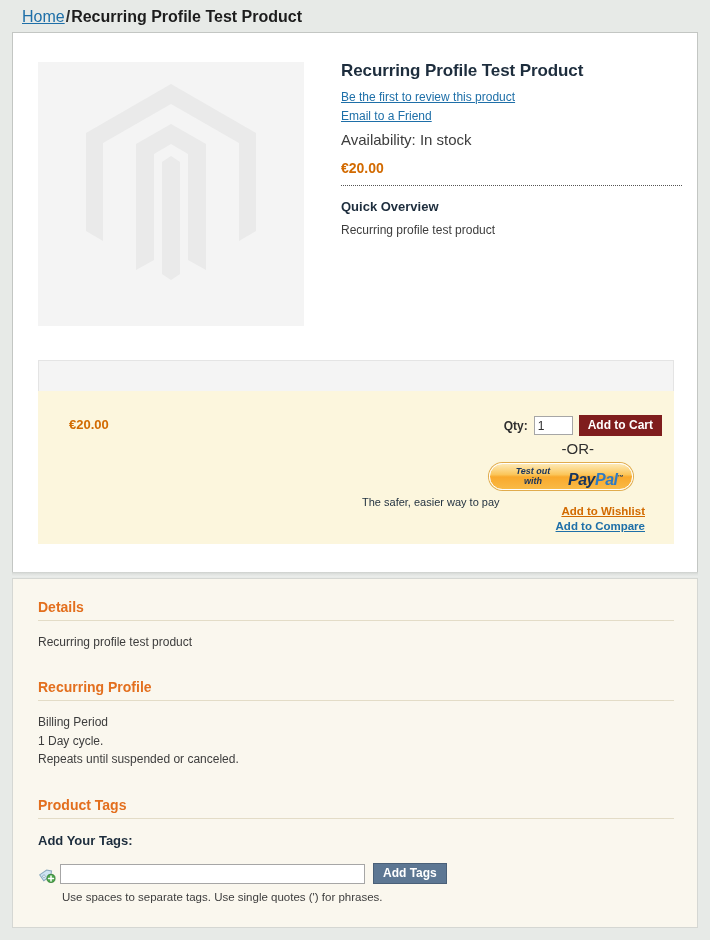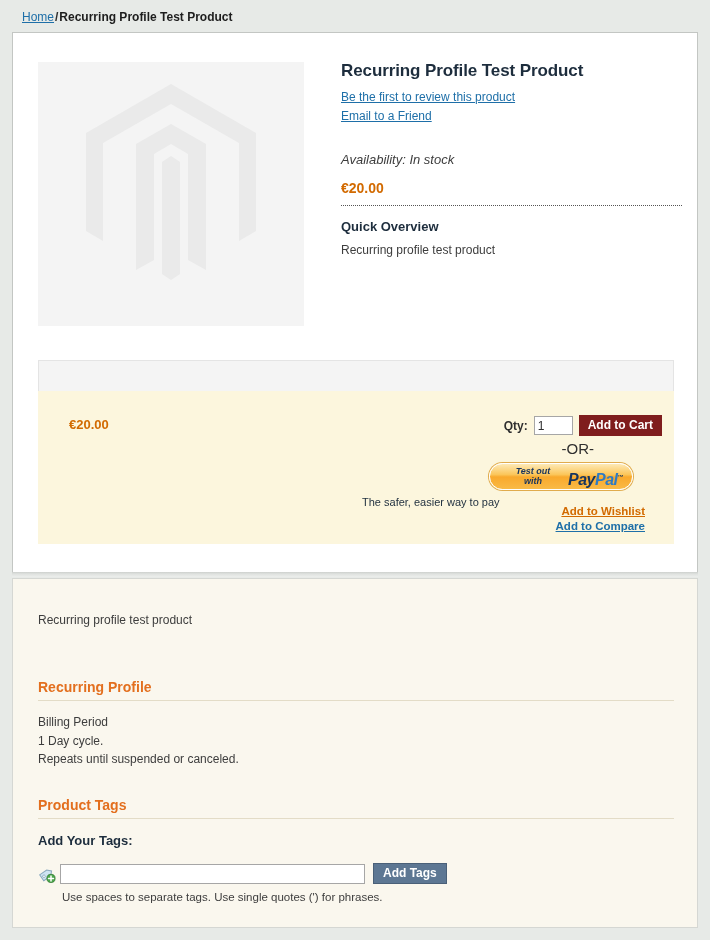--- a/index.html
+++ b/index.html
@@ -22,21 +22,21 @@
     height: 940px;
     background: #e7eae7;
     box-sizing: border-box;
   }
 
   
   .breadcrumbs {
     position: absolute;
     left: 22px;
     top: 10px;
-    font-size: 12px;
+    font-size: 16px;
     line-height: 14px;
     color: #2f2f2f;
     white-space: nowrap;
   }
   .breadcrumbs a {
     color: #1e6fa8;
     text-decoration: underline;
   }
   .breadcrumbs .sep {
     color: #2f2f2f;
@@ -97,25 +97,24 @@
     line-height: 20px;
   }
   .info-link {
     display: block;
     font-size: 12px;
     line-height: 18.5px;
     color: #1e6fa8;
     text-decoration: underline;
   }
   .availability {
-    margin-top: 28px;
-    font-size: 13px;
+    margin-top: 8px;
+    font-size: 15px;
     color: #3d3d3d;
     line-height: 14px;
-    font-style: italic;
   }
   .price-main {
     margin-top: 13px;
     font-size: 14px;
     font-weight: bold;
     color: #d26a00;
     line-height: 16px;
   }
   .dotted-sep {
     margin-top: 9px;
@@ -436,20 +435,21 @@
         <a class="link-compare" href="#">Add to Compare</a>
       </div>
     </div>
   </div>
 
   <div class="card-shadow"></div>
 
   <div class="detail-panel">
 
     <div class="sec sec-details">
+      <div class="sec-title">Details</div>
       <div class="sec-body">Recurring profile test product</div>
     </div>
 
     <div class="sec sec-recurring">
       <div class="sec-title">Recurring Profile</div>
       <div class="sec-body">
         <div>Billing Period</div>
         <div>1 Day cycle.</div>
         <div>Repeats until suspended or canceled.</div>
       </div>

